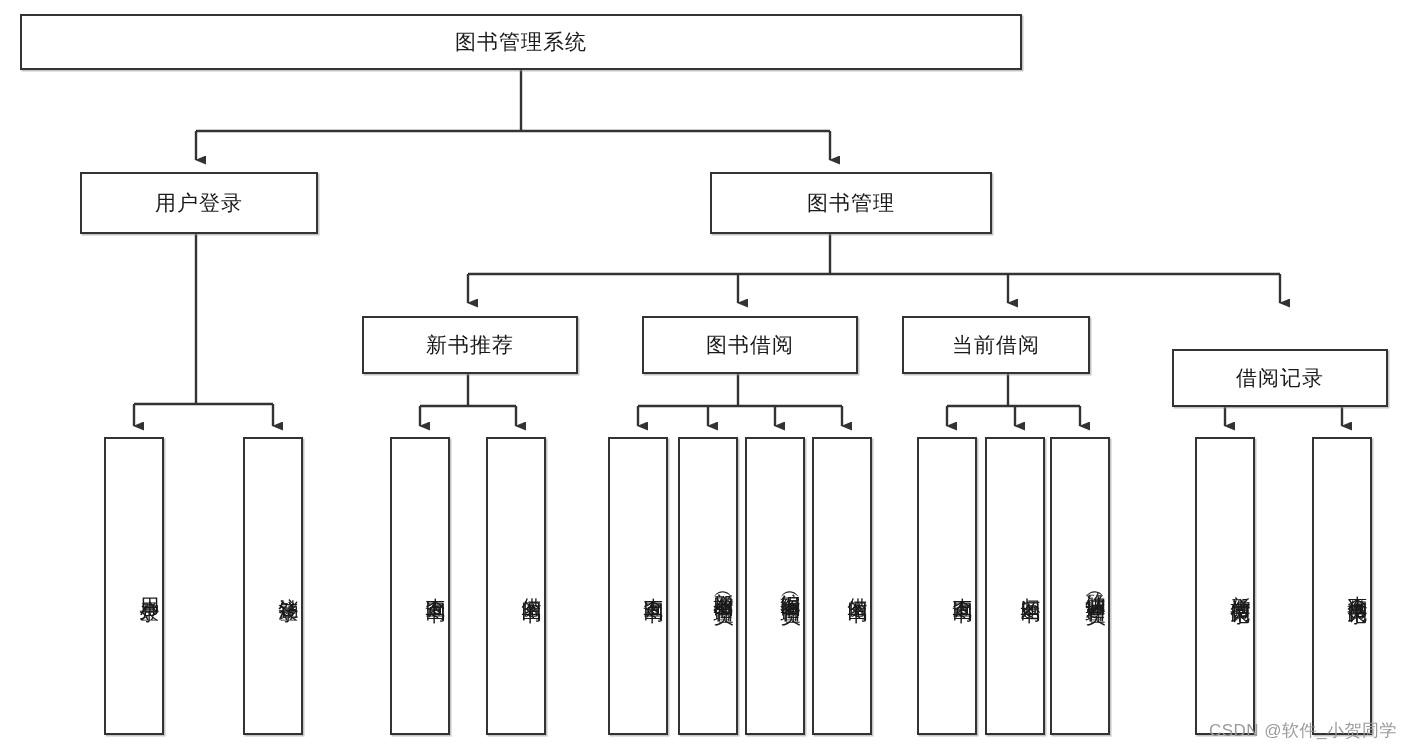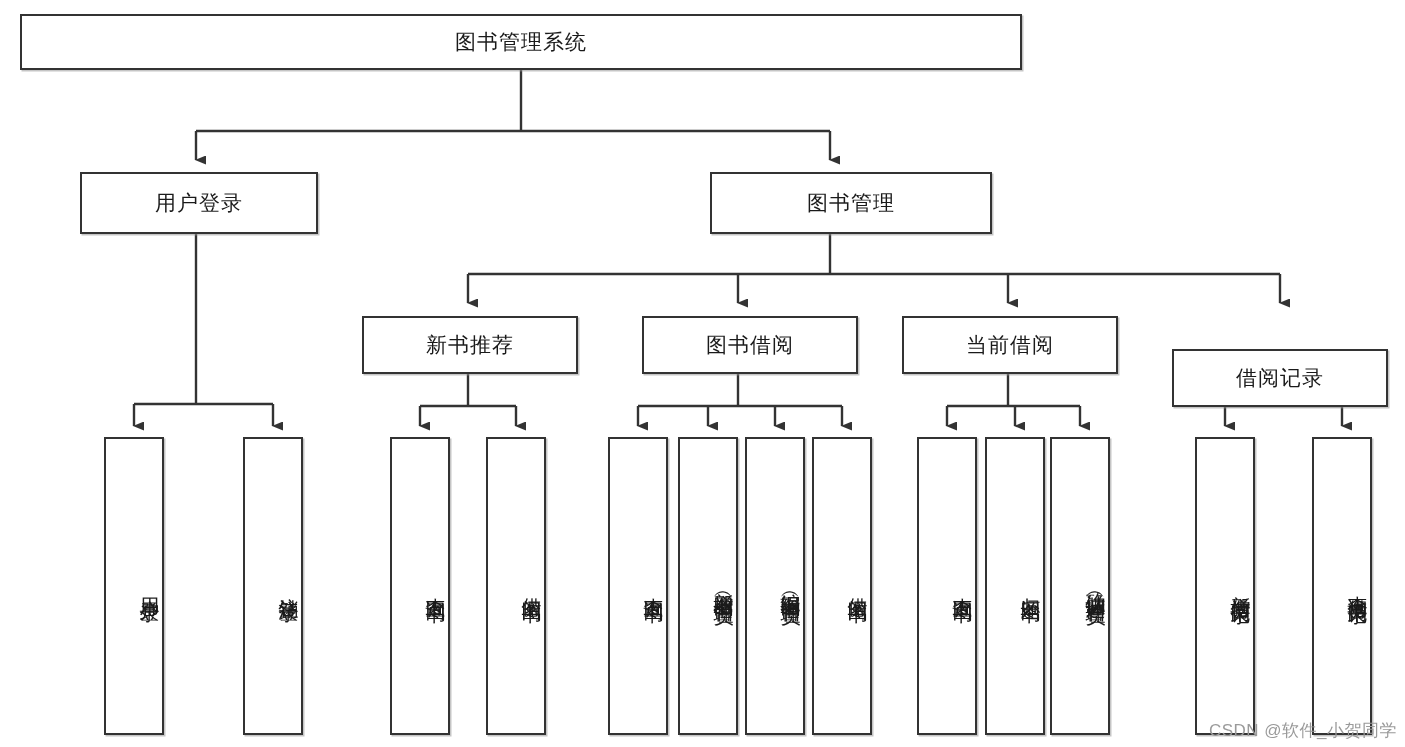--- a/index.html
+++ b/index.html
@@ -138,21 +138,21 @@
   <div class="node h" style="left:710px;top:172px;width:282px;height:62px;">
     <span>图书管理</span>
   </div>
 
   <div class="node h" style="left:362px;top:316px;width:216px;height:58px;">
     <span>新书推荐</span>
   </div>
   <div class="node h" style="left:632px;top:316px;width:216px;height:58px;margin-left:10px;">
     <span>图书借阅</span>
   </div>
-  <div class="node h" style="left:902px;top:316px;width:216px;height:58px;">
+  <div class="node h" style="left:902px;top:316px;width:188px;height:58px;">
     <span>当前借阅</span>
   </div>
   <div class="node h" style="left:1172px;top:316px;width:216px;height:58px;margin-top:33px;">
     <span>借阅记录</span>
   </div>
 
   <div class="node v" style="left:104px;top:437px;width:60px;height:298px;">
     <span class="vtext">用户登录</span>
   </div>
   <div class="node v" style="left:243px;top:437px;width:60px;height:298px;">

